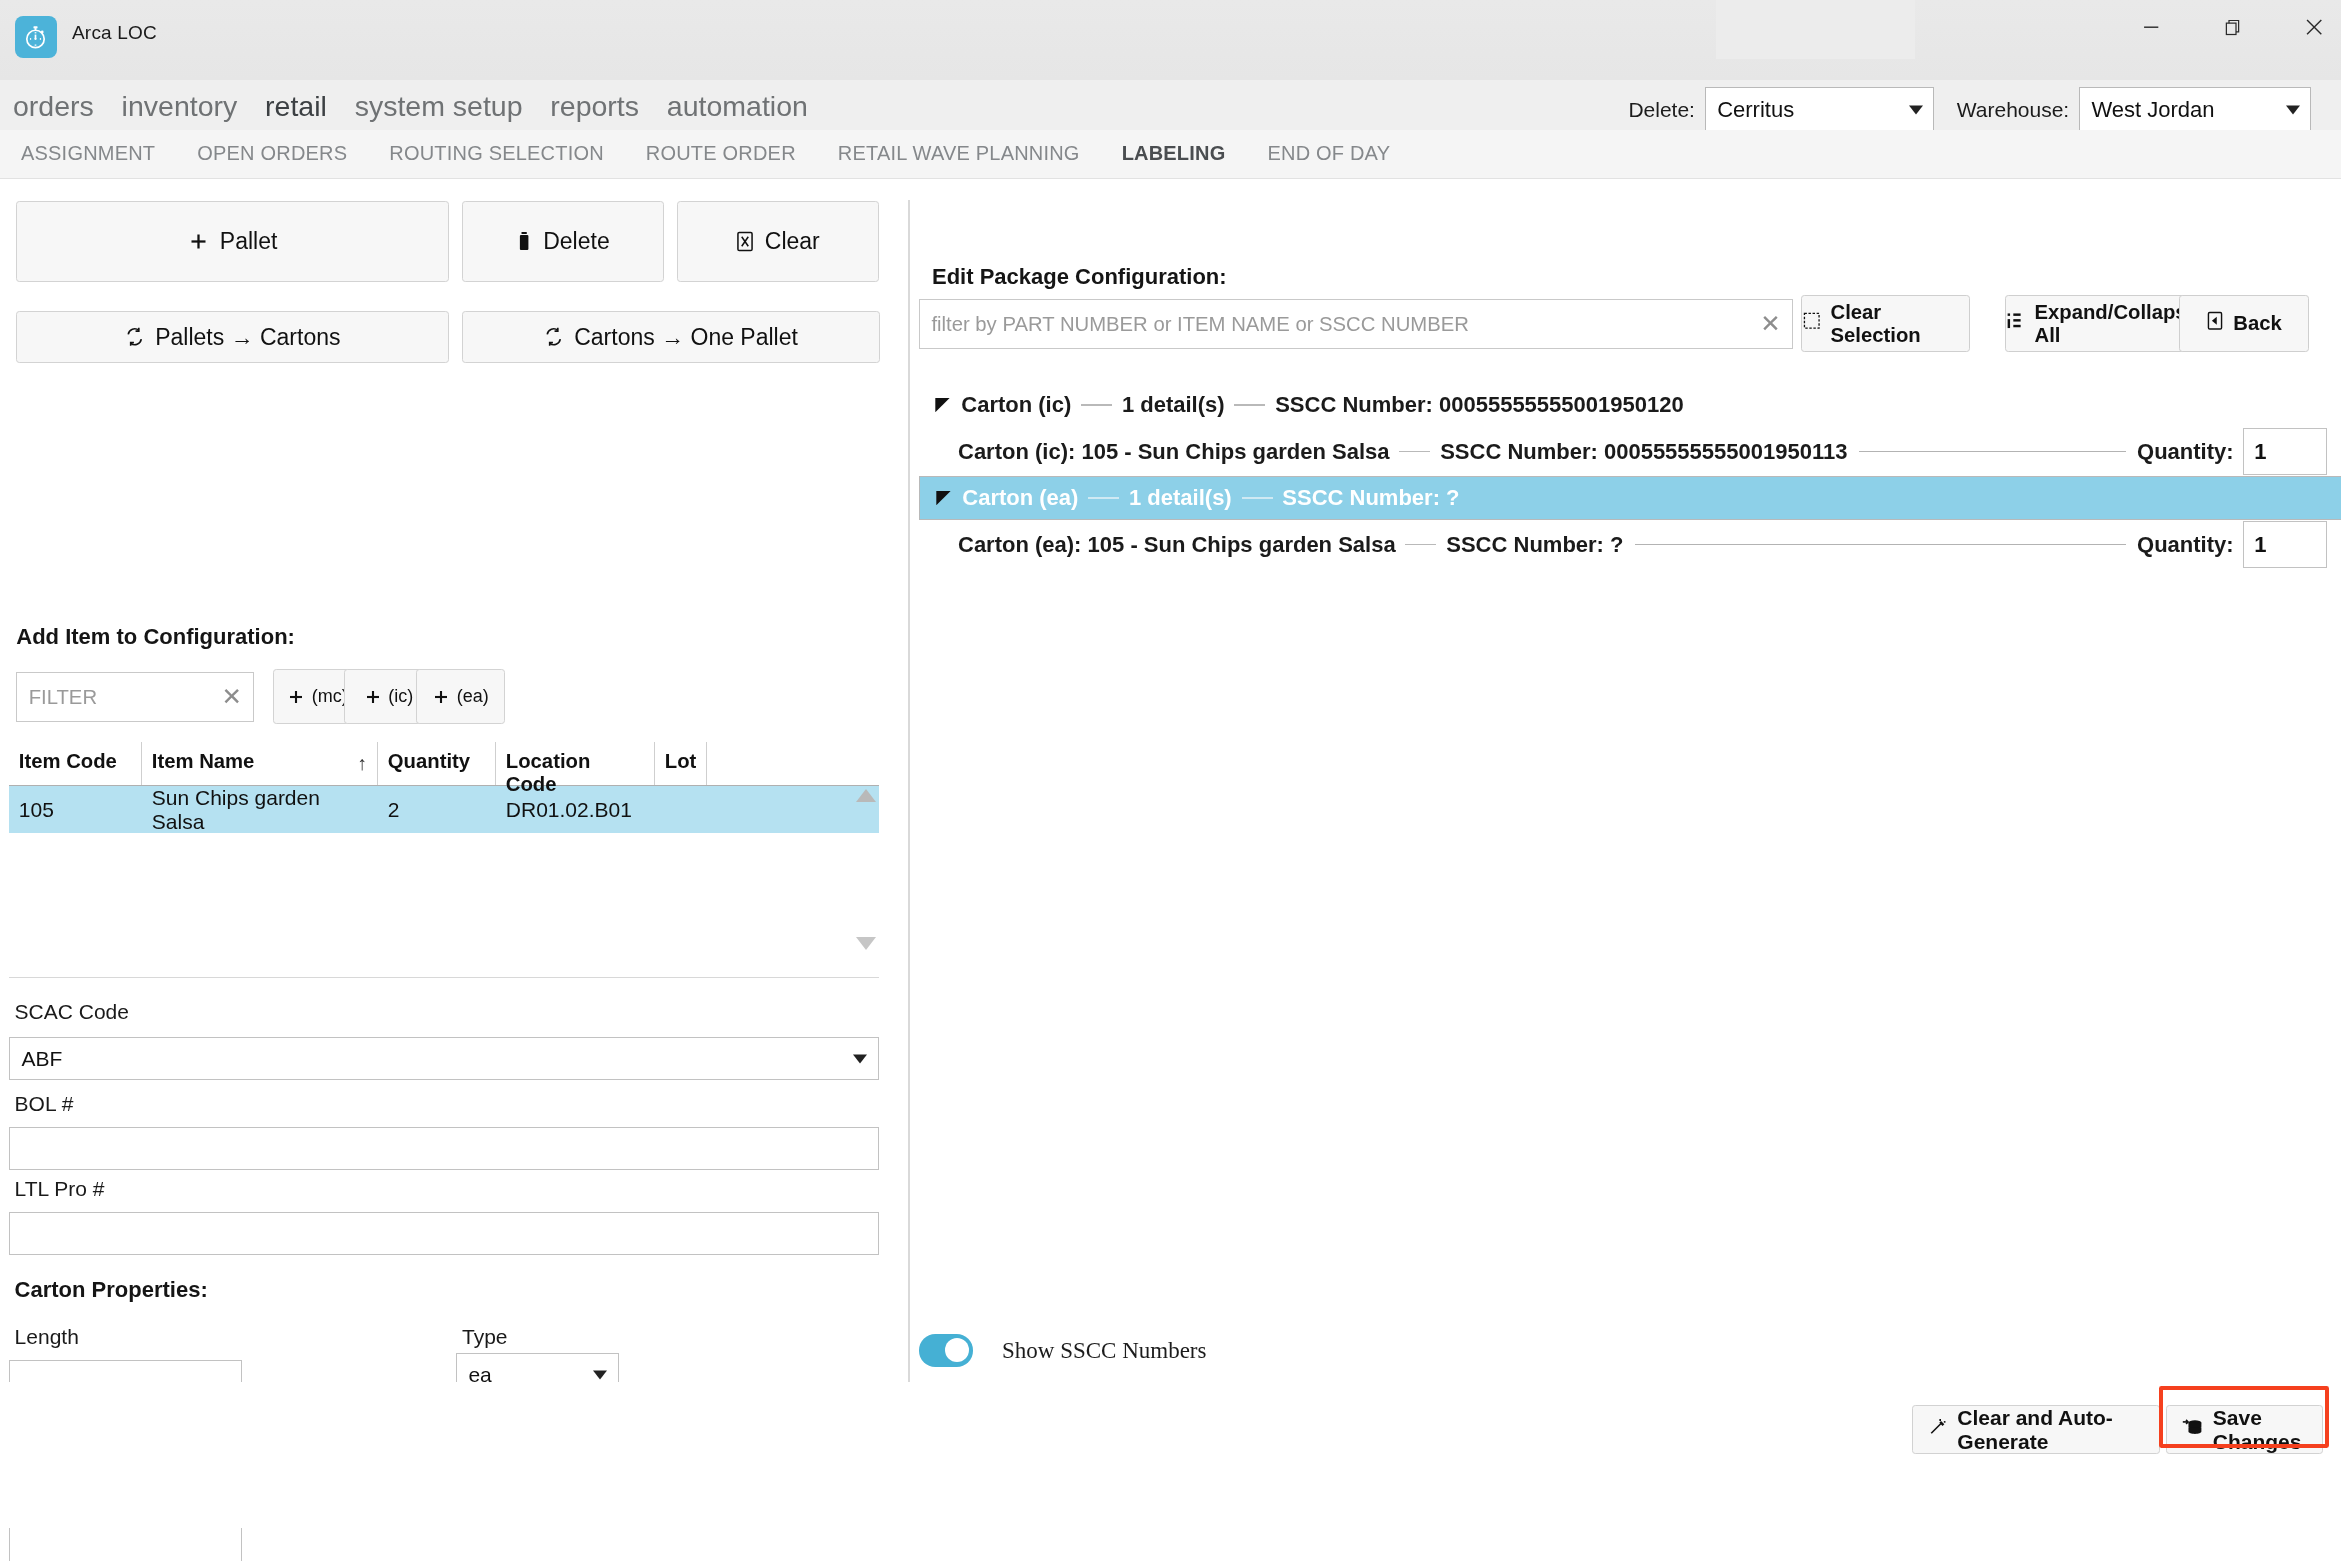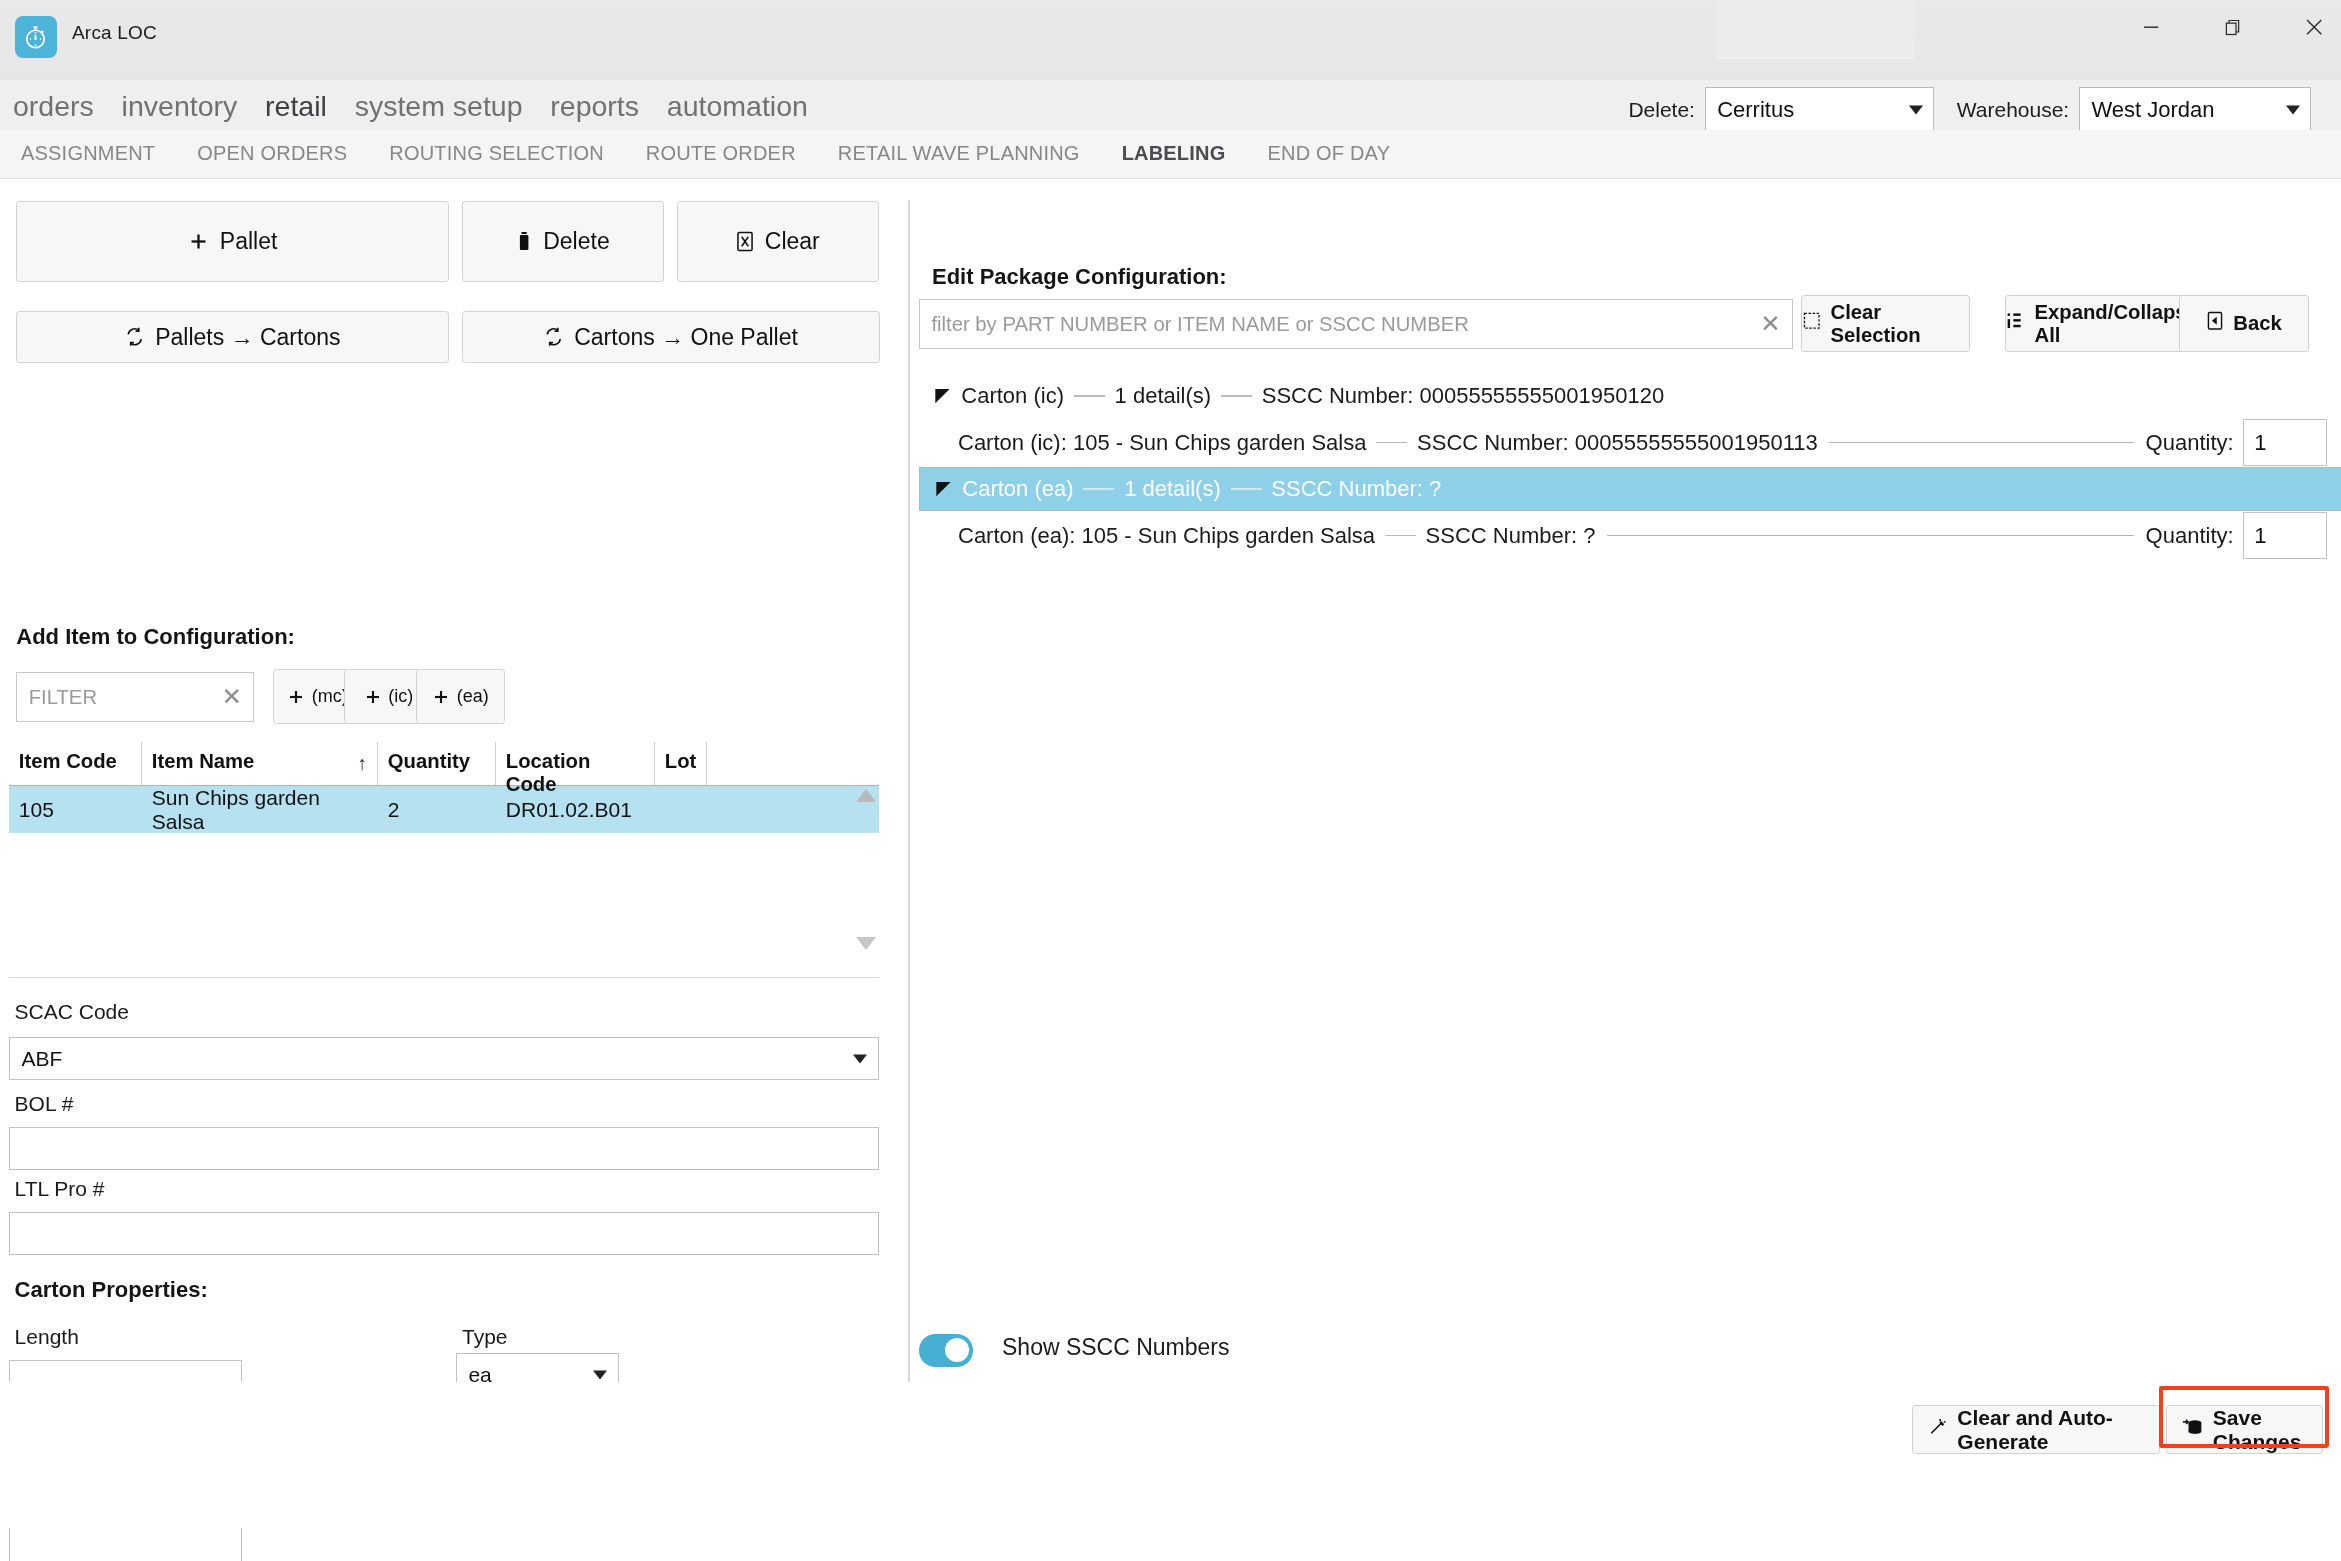--- a/index.html
+++ b/index.html
@@ -172,21 +172,21 @@
   .r-btn {
     position: absolute; top: 108px; height: 57px;
     background: #f7f7f7; border: 0.8px solid #cfcfcf; border-radius: 3.3px;
     display: flex; align-items: center; justify-content: center; gap: 9px;
     font-size: 20.3px; color: #111; font-weight: bold;
   }
   .rb-clearsel { left: 882px; width: 169px; }
   .rb-expand   { left: 1086px; width: 198px; }
   .rb-back     { left: 1260px; width: 130px; }
 
-  .tree { position: absolute; left: 0; top: 187px; width: 1423px; }
+  .tree { position: absolute; left: 0; top: 196px; width: 1423px; font-weight: bold; }
   .tr-group {
     position: relative; height: 44px; display: flex; align-items: center;
     padding-left: 16.3px; font-size: 22px; color: #1b1b1b;
   }
   .tr-group.sel { background: #8dd0e8; color: #ffffff; width: 1423px; }
   .twist {
     display: inline-block; width: 14.6px; height: 14.6px; margin-right: 11.4px;
     background: #111; clip-path: polygon(0 0, 100% 0, 0 100%);
     transform: rotate(0deg);
   }
@@ -198,21 +198,21 @@
     padding-left: 39px; font-size: 22px; color: #1b1b1b;
   }
   .tr-detail .line { flex: 1; height: 1.6px; background: #b3b3b3; margin: 0 11.4px; }
   .qty-lbl { font-size: 22px; color: #1b1b1b; margin-right: 9.8px; }
   .qty-inp {
     width: 84px; height: 47px; background: #fff; border: 0.8px solid #c2c2c2;
     display: flex; align-items: center; padding-left: 9.8px; font-size: 22px; color: #111;
     margin-right: 14.6px;
   }
 
-  .toggle-row { position: absolute; left: 0px; top: 1147px; display: flex; align-items: flex-start; }
+  .toggle-row { position: absolute; left: 0px; top: 1147px; display: flex; align-items: center; font-family: Liberation Serif, serif; }
   .tgl { width: 54px; height: 33px; background: #45b0d4; border-radius: 16.3px; position: relative; }
   .tgl .knob { position: absolute; right: 4.1px; top: 4.1px; width: 24.4px; height: 24.4px; background: #fff; border-radius: 50%; }
   .tgl-label { font-size: 23px; color: #1c1c1c; margin-left: 29px; }
 
   .bottombar { position: absolute; left: 0; top: 1382px; width: 2342px; height: 146px; background: #fff; }
   .bb-btn {
     position: absolute; top: 23px; height: 49px; background: #f7f7f7;
     border: 0.8px solid #d2d2d2; border-radius: 3.3px; display: flex;
     align-items: center; justify-content: center; gap: 9.8px;
     font-size: 21px; color: #111; font-weight: bold; padding-left: 15px;

